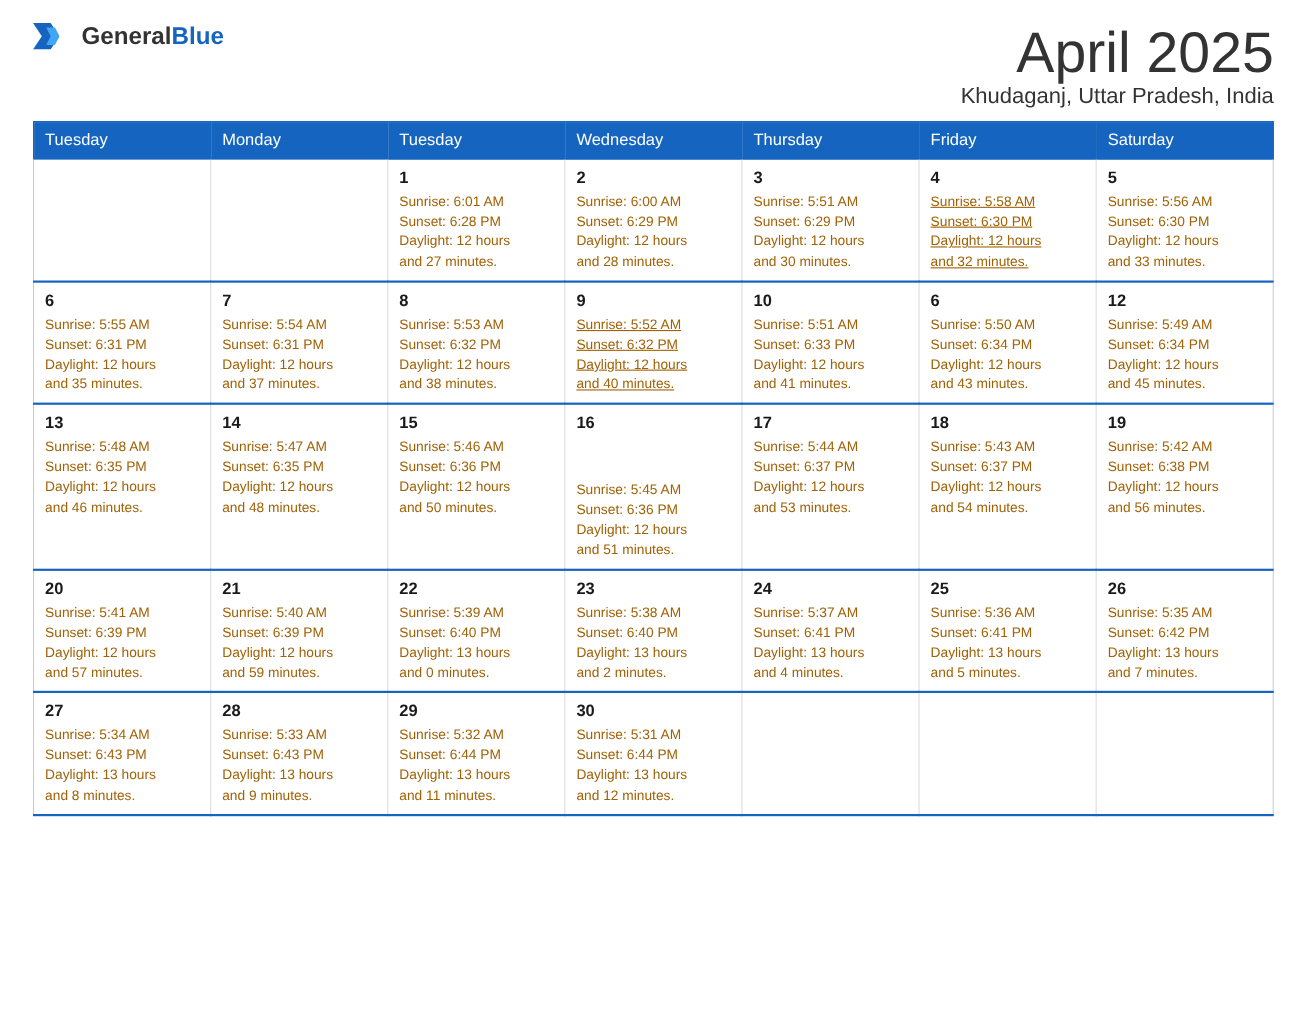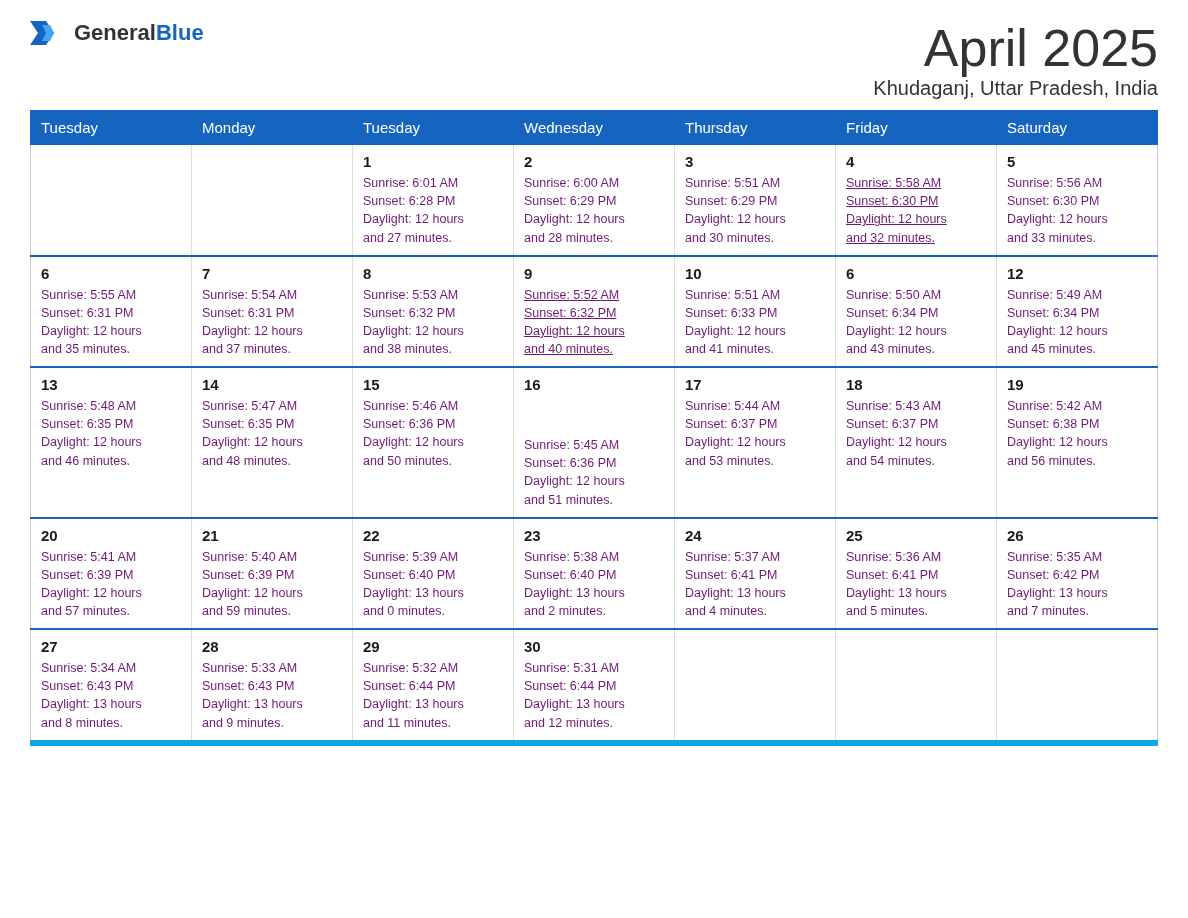--- a/index.html
+++ b/index.html
@@ -86,28 +86,28 @@
     }
     .day-number {
       font-size: 15px;
       font-weight: bold;
       color: #1a1a1a;
       display: block;
       margin-bottom: 4px;
     }
     .day-info {
       font-size: 12.5px;
-      color: #701a75;
+      color: #a16207;
       line-height: 1.45;
     }
     .empty-cell {
       background: #fff;
     }
     .last-row td {
-      border-bottom: 6px solid #0ea5e9;
+      border-bottom: 1px solid #0ea5e9;
     }
   </style>
 </head>
 <body>
 
 <div class="header">
   <div class="logo">
     <svg class="logo-icon" viewBox="0 0 30 30" xmlns="http://www.w3.org/2000/svg">
       <polygon points="0,0 20,0 30,15 20,30 0,30 10,15" fill="#1565c0"></polygon>
       <polygon points="15,5 25,5 30,15 25,25 15,25 20,15" fill="#42a5f5"></polygon>

